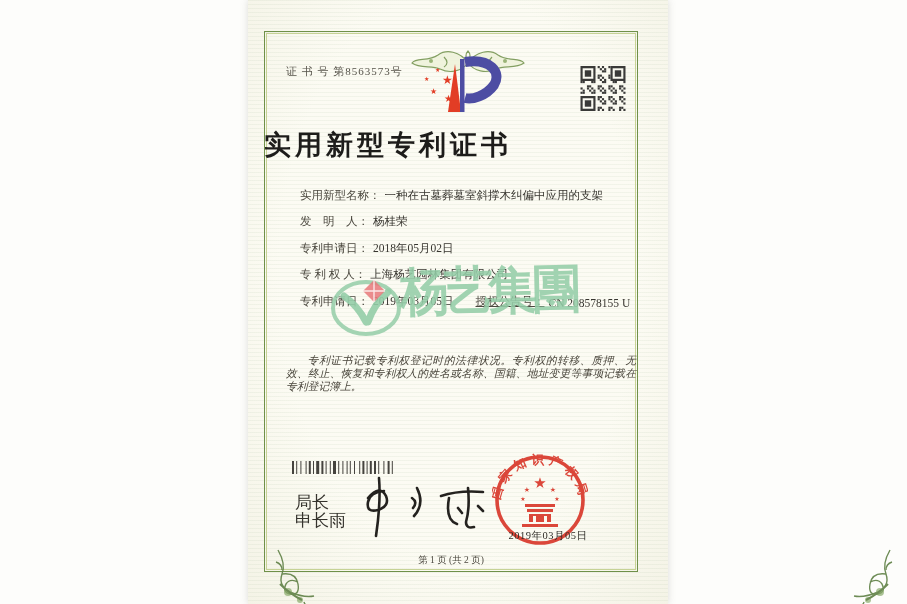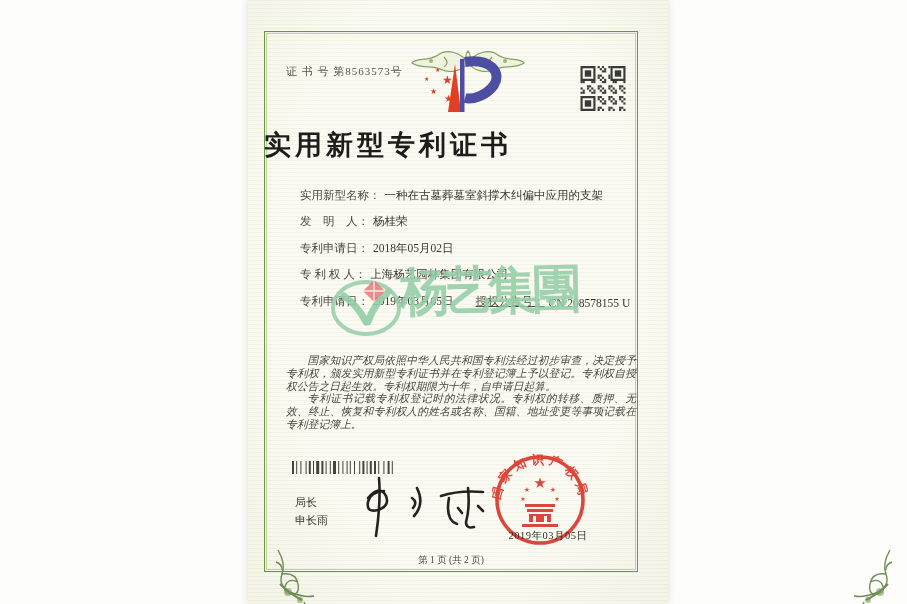--- a/index.html
+++ b/index.html
@@ -32,21 +32,21 @@
   .flabel { color:#4a473e; }
   .fvalue { color:#37352f; margin-left:4px; }
   .fpair2 { margin-left:22px;text-decoration:underline; }
 
   .paras { position:absolute; left:38px; top:354px; width:350px; font-size:10.8px;
     line-height:12.8px; text-align:justify; color:#49453b; font-style:italic; }
   .paras p { text-indent:2em; }
 
   .barcode { position:absolute; left:44px; top:461px; width:104px; height:13px; }
 
-  .director { position:absolute; left:47px; top:494px; font-size:11px; color:#35332d;
+  .director { position:absolute; left:47px; top:494px; font-size:17px; color:#35332d;
     line-height:17.5px; }
 
   .signature { position:absolute; left:98px; top:468px; width:160px; height:75px; }
 
   .seal { position:absolute; left:244px; top:452px; width:96px; height:96px; opacity:.92; }
   .seal-date { position:absolute; left:253px; top:529px; width:94px; text-align:center;
     font-size:10.5px; color:#2e2c27; letter-spacing:.5px; }
 
   .page-num { position:absolute; left:16px; top:554px; width:374px; text-align:center;
     font-size:9.5px; color:#4b483f; }
@@ -240,21 +240,20 @@
       </div>
       <div class="frow">
         <span class="flabel">专利申请日：</span>
         <span class="fvalue">2019年03月05日</span>
         <span class="flabel fpair2">授权公告号：</span>
         <span class="fvalue">CN 208578155 U</span>
       </div>
     </div>
 
     <div class="paras">
-      <p>国家知识产权局依照中华人民共和国专利法经过初步审查，决定授予专利权，颁发实用新型专利证书并在专利登记簿上予以登记。专利权自授权公告之日起生效。专利权期限为十年，自申请日起算。</p>
       <p>专利证书记载专利权登记时的法律状况。专利权的转移、质押、无效、终止、恢复和专利权人的姓名或名称、国籍、地址变更等事项记载在专利登记簿上。</p>
     </div>
 
     <svg class="barcode" id="barcode-icon" viewBox="0 0 104 13" preserveAspectRatio="none">
         <rect x="0" y="0" width="2" height="13" fill="#45433e"></rect>
         <rect x="4.2" y="0" width="1" height="13" fill="#45433e"></rect>
         <rect x="8.4" y="0" width="1" height="13" fill="#45433e"></rect>
         <rect x="13.6" y="0" width="1" height="13" fill="#45433e"></rect>
         <rect x="16.8" y="0" width="2" height="13" fill="#45433e"></rect>
         <rect x="21.000000000000004" y="0" width="1" height="13" fill="#45433e"></rect>

